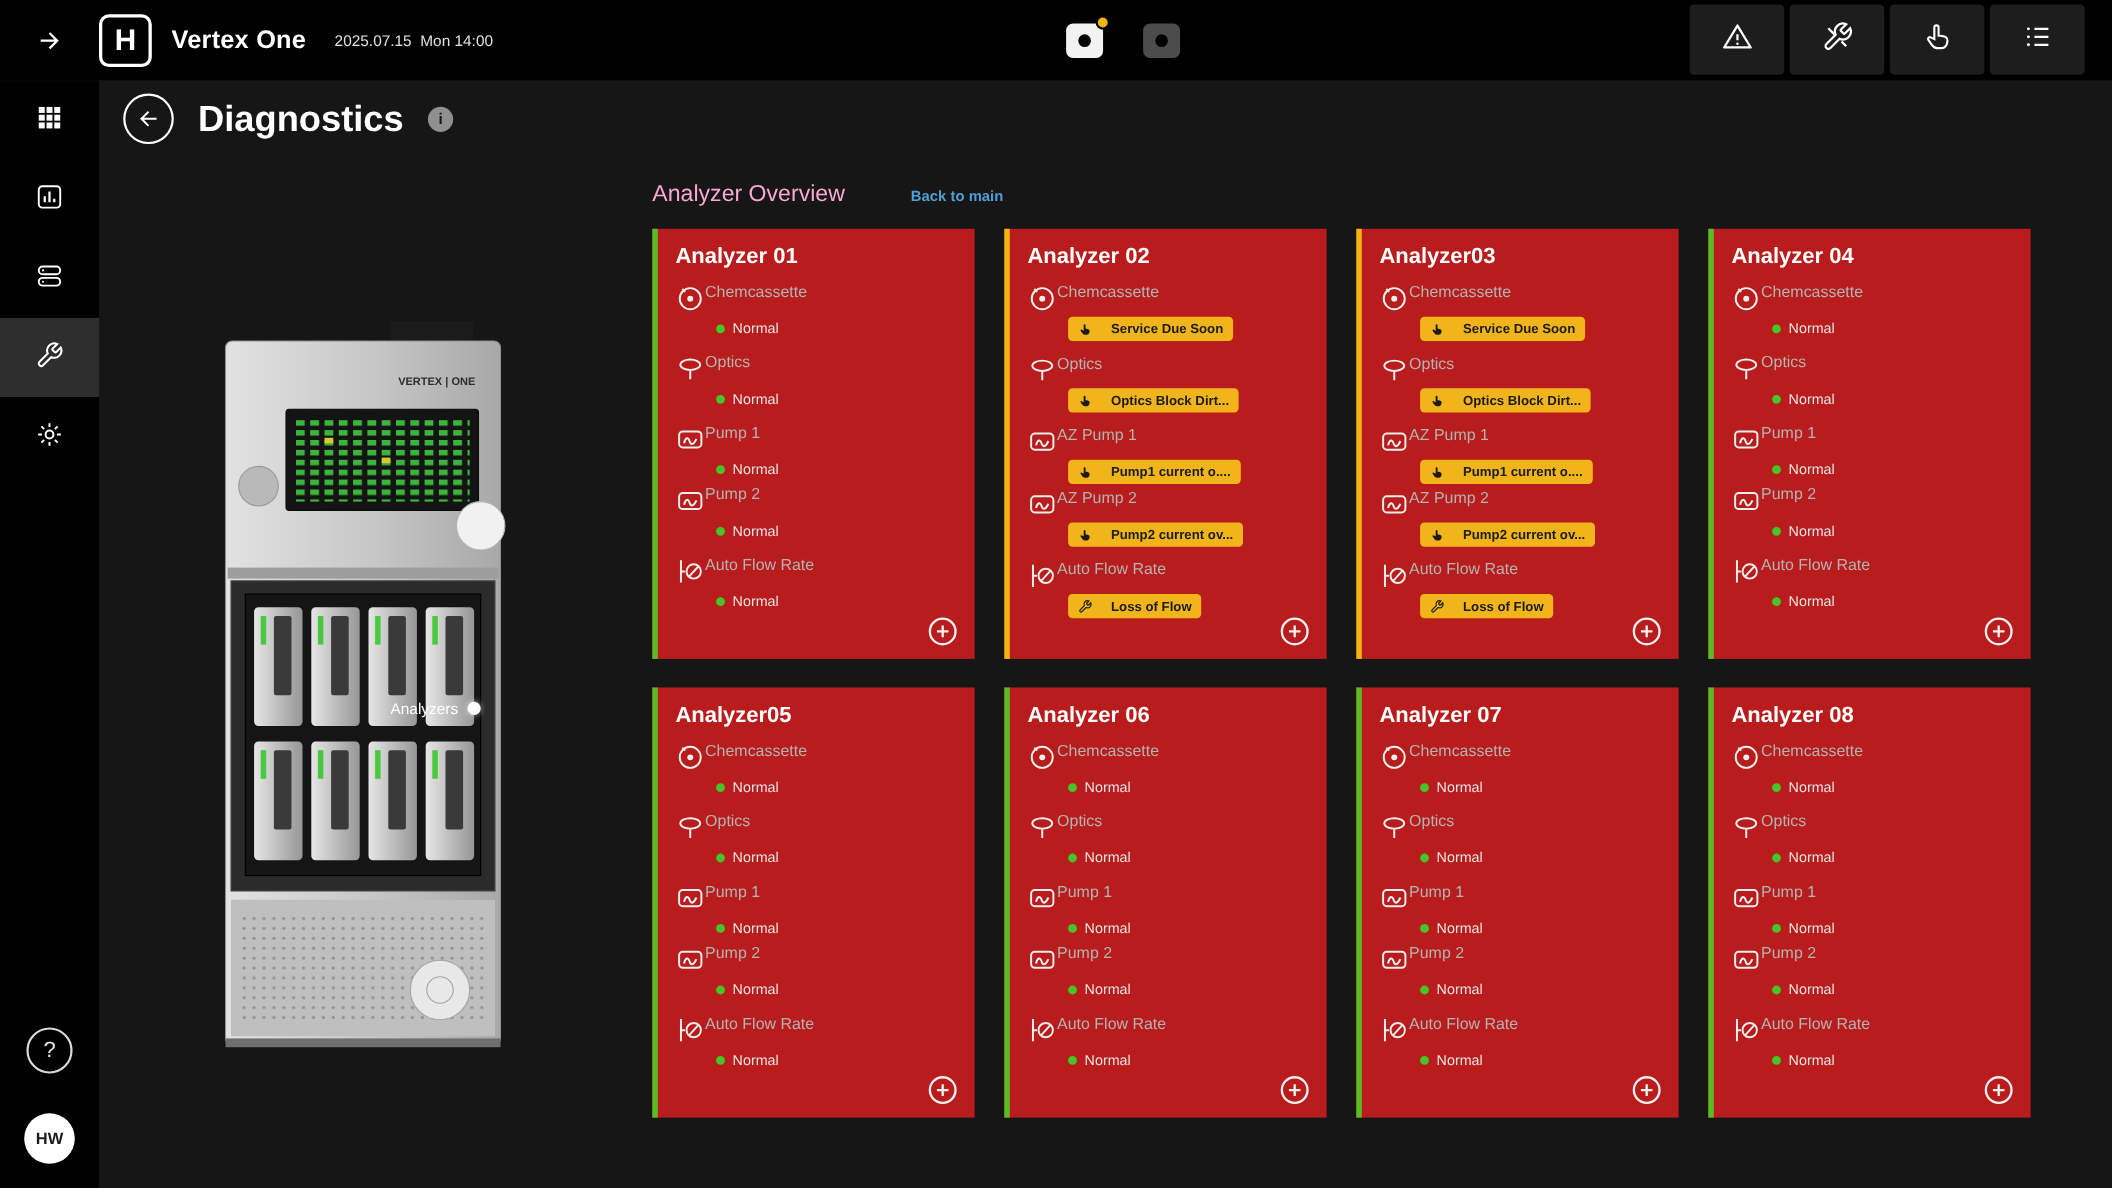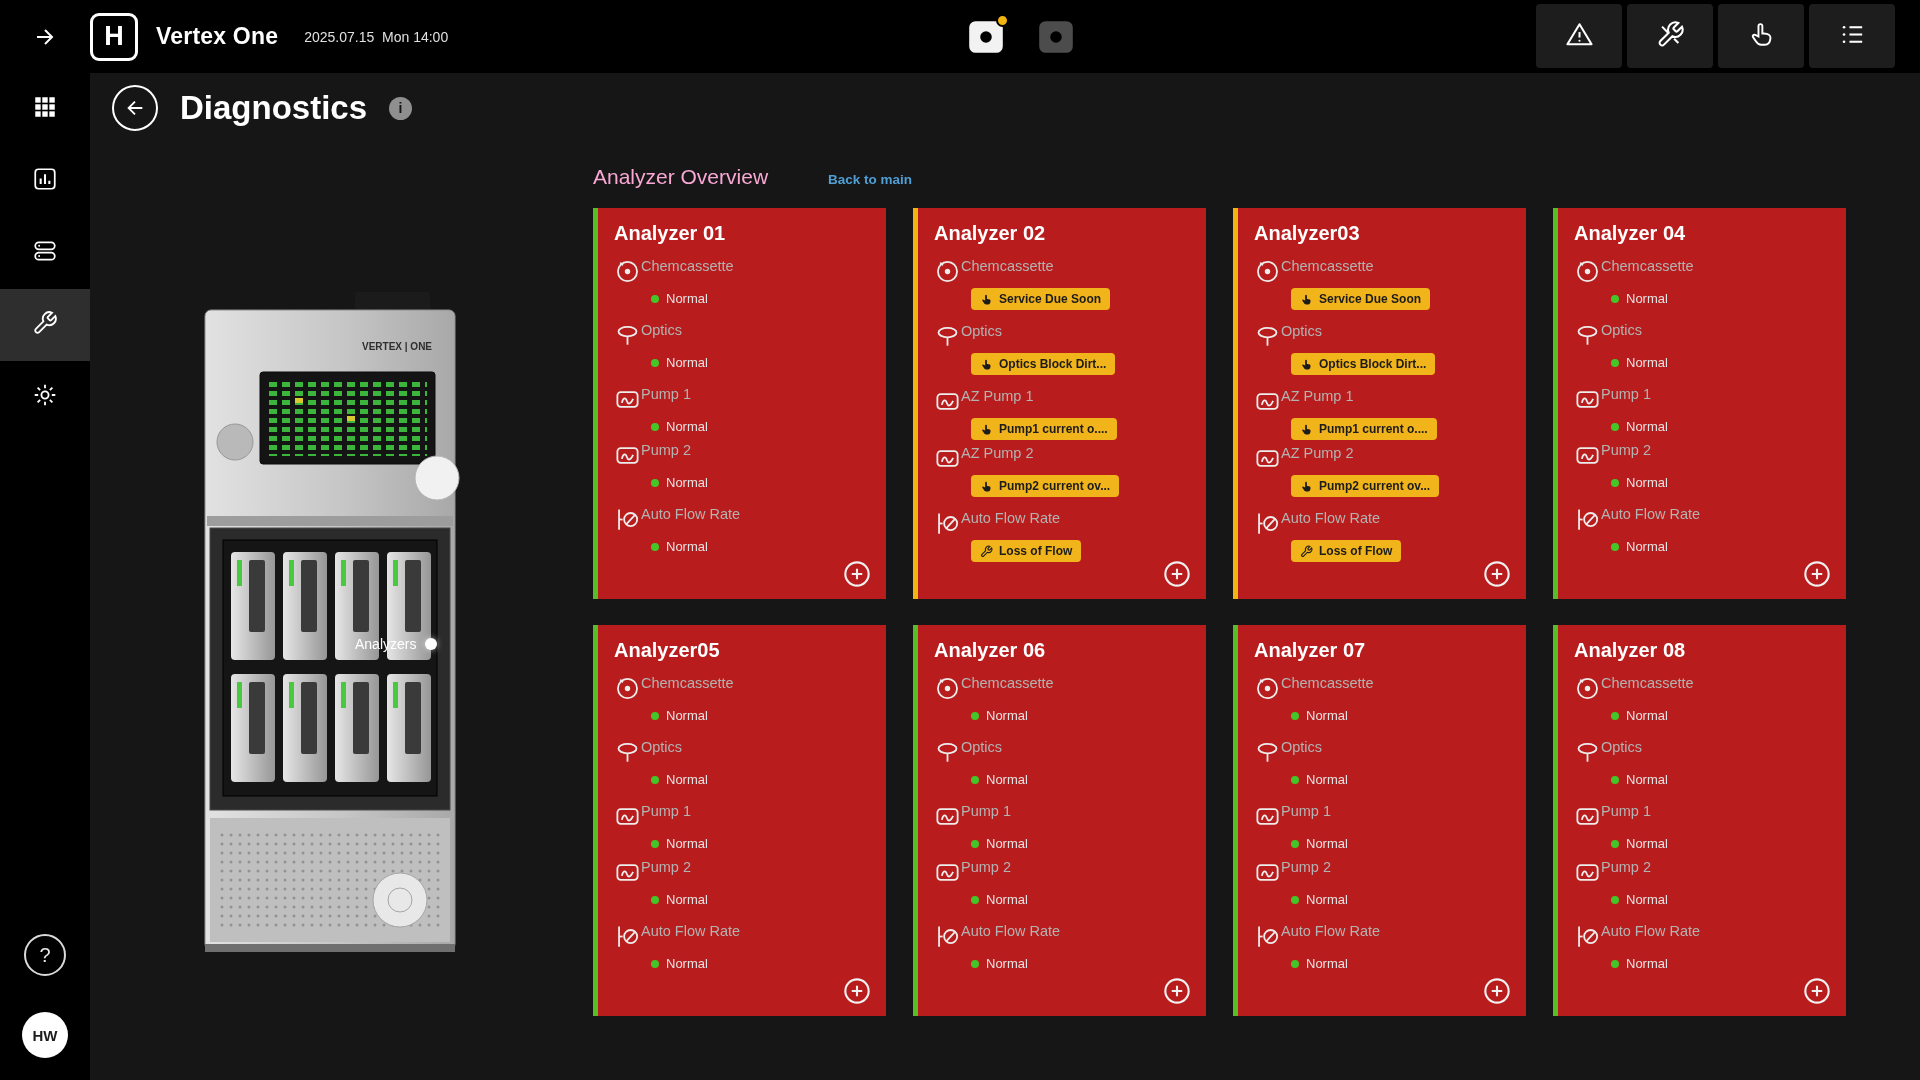--- a/index.html
+++ b/index.html
@@ -60,21 +60,21 @@
   .card-title{font-size:20px;font-weight:700;color:#fff;margin-bottom:13px}
   .comp{margin-bottom:13px}
   .comp.tight{margin-bottom:5px}
   .comp-head{display:flex;align-items:flex-start;height:29px}
   .cicon{width:27px;height:27px;color:#ededed;display:flex;align-items:center;justify-content:center}
   .cicon svg{width:27px;height:27px}
   .clabel{font-size:14.5px;color:#b3b3b3}
   .comp-status{margin-left:37px;margin-top:1px;min-height:21px;display:flex;align-items:center}
   .dot{width:8px;height:8px;border-radius:50%;background:#45C628;margin-right:7px;flex:0 0 auto}
   .sttext{font-size:13px;color:#e3e3e3}
-  .badge{display:inline-flex;align-items:center;gap:6px;background:#F2B41B;color:#1c1c1c;font-size:12px;font-weight:700;
+  .badge{display:inline-flex;align-items:center;gap:17px;background:#F2B41B;color:#1c1c1c;font-size:12px;font-weight:700;
          padding:4px 9px;border-radius:4px;white-space:nowrap}
   .badge svg{width:13px;height:13px}
   .plus{position:absolute;right:15px;bottom:11px;width:28px;height:28px;background:none;border:none;color:#f0f0f0;cursor:pointer;padding:0}
   .plus svg{width:28px;height:28px}
 </style>
 </head>
 <body>
 
 <div class="topbar">
   <div class="tb-arrow">

